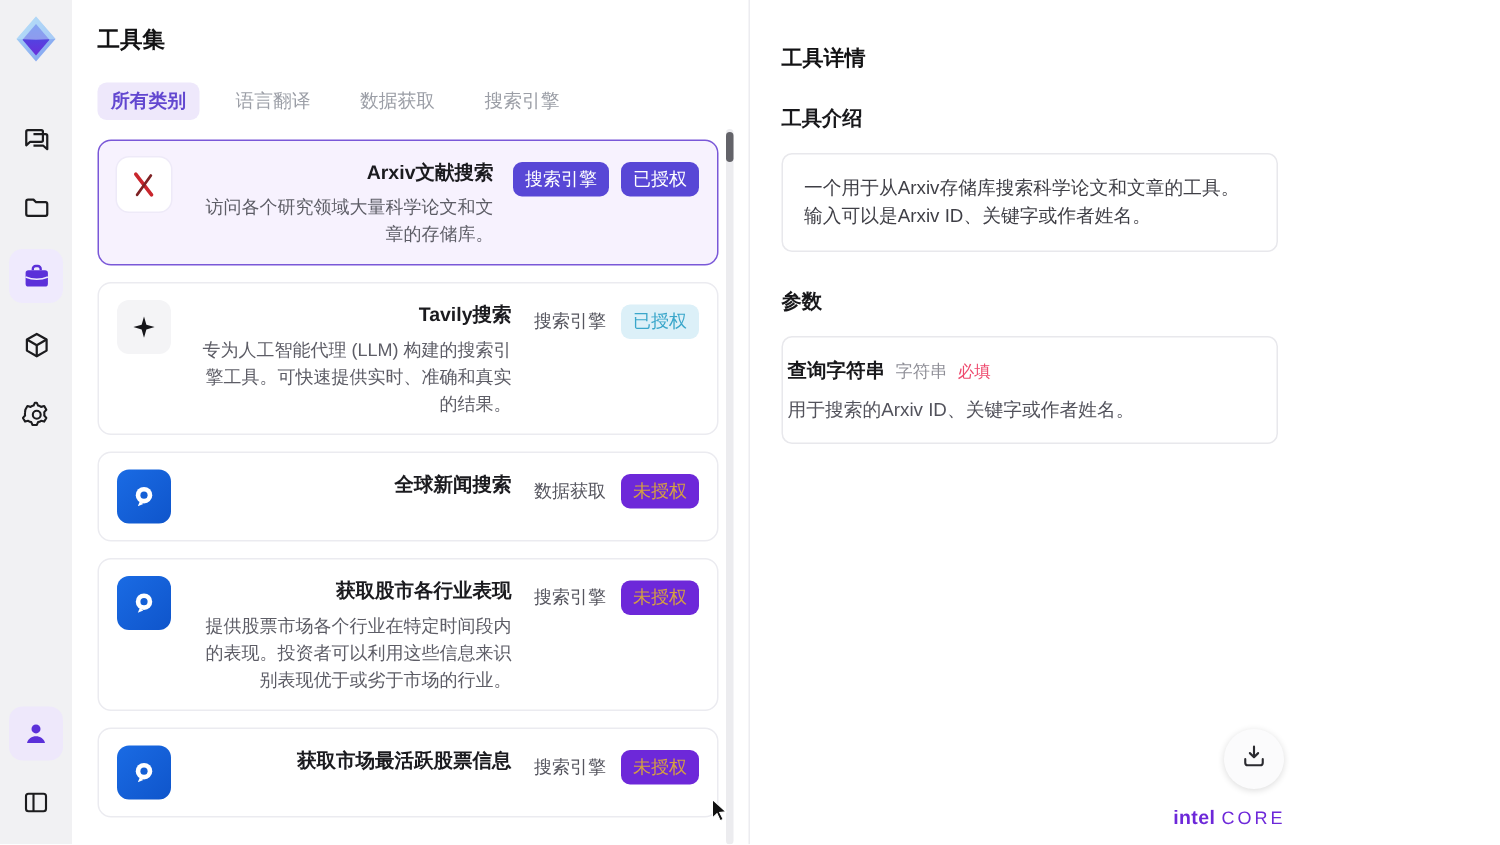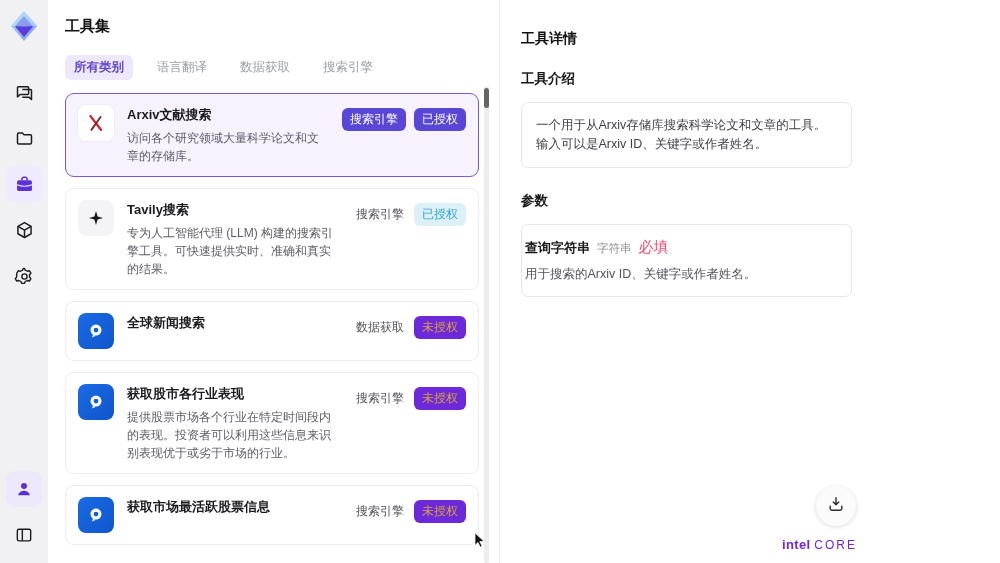--- a/index.html
+++ b/index.html
@@ -27,21 +27,21 @@
 
   .cards { width:414px; }
   .card { display:flex; gap:13px; padding:11px 12px; border:1px solid #ebebf0; border-radius:9px;
     background:#fff; margin-bottom:11px; cursor:pointer; align-items:flex-start; }
   .card.selected { background:#f7f2fe; border:1.5px solid #7a58d8; }
   .tool-icon { width:36px; height:36px; border-radius:8px; flex-shrink:0; display:flex;
     align-items:center; justify-content:center; }
   .tile-white { background:#ffffff; box-shadow:0 0 0 1px #eeeaf8; }
   .tile-gray  { background:#f4f4f6; }
   .tile-blue  { background:linear-gradient(135deg,#1a6be4,#0f55cb); }
-  .tool-body { flex:1; min-width:0; padding-top:1px; }
+  .tool-body { flex:1; min-width:0; padding-top:1px;text-align:right; }
   .tool-name { font-size:13px; font-weight:bold; color:#1b1b1f; margin-bottom:5px; }
   .tool-desc { font-size:12px; color:#5d5d66; line-height:1.5; }
   .tool-badges { display:flex; gap:8px; flex-shrink:0; align-items:center; padding-top:3px; }
   .badge { font-size:12px; white-space:nowrap; border-radius:6px; padding:3px 8px; }
   .badge-purple { background:#5847d6; color:#fff; }
   .badge-plain  { color:#55555e; padding:3px 2px; }
   .badge-cyan   { background:#dcf0f8; color:#3aa6ca; }
   .badge-yellow { background:#6d28d9; color:#d5a041; }
 
   
@@ -52,21 +52,21 @@
   
   .detail-panel { position:absolute; left:501px; right:0; top:0; bottom:0; background:#fff; padding:18px 20px 0; }
   .detail-title { font-size:14px; font-weight:bold; color:#121214; margin-bottom:22px;margin-top:12px; }
   .section-h { font-size:13.5px; font-weight:bold; color:#18181b; margin-bottom:14px; }
   .info-box { border:1px solid #e8e8ec; border-radius:7px; background:#fff; padding:13px 14px;
     font-size:12.5px; color:#3f3f46; line-height:1.5; margin-bottom:24px; }
   .param-box { border:1px solid #e8e8ec; border-radius:7px; background:#fff; padding:13px 3px; }
   .param-head { display:flex; align-items:baseline; gap:7px; margin-bottom:9px; }
   .param-name { font-size:13px; font-weight:bold; color:#18181b; }
   .param-type { font-size:11.5px; color:#8e8e96; }
-  .param-required { font-size:15px; color:#ee4a6e; }
+  .param-required { font-size:11px; color:#ee4a6e; }
   .param-desc { font-size:12.5px; color:#52525b; }
 
   
   .fab { position:absolute; right:16px; bottom:37px; width:40px; height:40px; border-radius:50%;
     background:#fbfbfc; box-shadow:0 1px 5px rgba(0,0,0,.14); display:flex; align-items:center;
     justify-content:center; cursor:pointer; }
   .chip-brand { position:absolute; right:15px; bottom:11px; display:flex; align-items:baseline;
     gap:4px; color:#6d28d9; }
   .chip-brand .b1 { font-size:13px; font-weight:bold; letter-spacing:.3px; }
   .chip-brand .b2 { font-size:12px; font-weight:300; letter-spacing:2px;margin-top:18px; }

